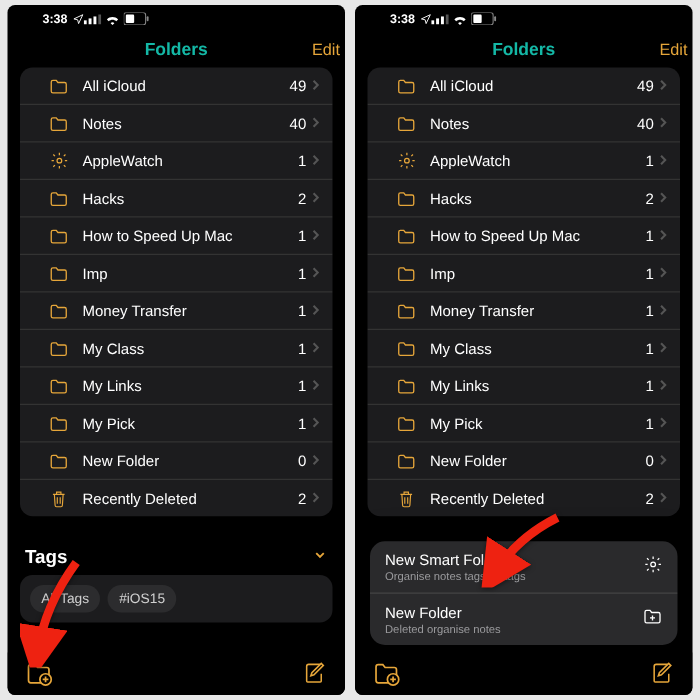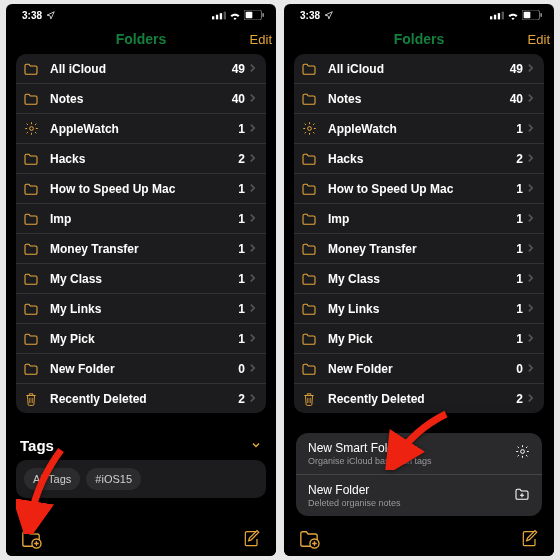--- a/index.html
+++ b/index.html
@@ -19,58 +19,56 @@
     width: 270px;
     height: 552px;
     background: #000;
     border-radius: 6px;
     color: #fff;
     position: relative;
     overflow: hidden;
   }
   .statusbar {
     display: flex;
-    justify-content: space-between;
     align-items: center;
     height: 18px;
-    padding: 2px 12px 0 16px;
+    padding: 2px 12px 0 28px;
     font-size: 10px;
     font-weight: 600;
   }
   .statusbar .left { display: flex; align-items: center; gap:4px;}
   .statusbar .right { display:flex; align-items:center; gap:3px;}
   .sb-icon svg { display:block;}
   .navbar {
     position: relative;
     height: 30px;
     display: flex;
     align-items: center;
     justify-content: center;
   }
-  .navbar .title { font-size: 14px; font-weight: 600; color:#15803d;}
+  .navbar .title { font-size: 14px; font-weight: 600; color:#14b8a6;}
   .navbar .edit {
     position: absolute;
     right: 4px;
     font-size: 13px;
     color: #e6a63a;
   }
   .list {
     margin: 0 10px;
     background: #1c1c1e;
     border-radius: 10px;
     overflow: hidden;
   }
   .row {
     display: flex;
     align-items: center;
     height: 29px;
-    padding: 0 10px 0 6px;
+    padding: 0 10px 0 22px;
     border-bottom: 0.5px solid #333;
     font-size: 12px;
-    font-weight: bold;
   }
   .row:last-child { border-bottom:none;align-items:center;}
   .row .icon { width:18px; display:flex; align-items:center; justify-content:center; margin-right:10px;}
   .row .icon svg { display:block;}
   .row .name { flex:1; color:#fff; white-space:nowrap; overflow:hidden; text-overflow:ellipsis;}
   .row .count { color:#ffffff; font-size:12px; margin-right:4px;}
   .row .chev { color:#555;}
   .section-title {
     display:flex; align-items:center; justify-content:space-between;
     padding: 24px 14px 6px 14px;
@@ -536,21 +534,21 @@
         <svg width="12" height="12" viewBox="0 0 24 24" fill="none" stroke="#e6a63a" stroke-width="3">
             <polyline points="6 9 12 15 18 9"></polyline>
           </svg>
       </span>
     </div>
   </div>
   <div class="menu" id="menu-right">
       <div class="menu-item">
         <div class="mtxt">
           <span class="mtitle">New Smart Folder</span>
-          <span class="msub">Organise iCloud based on tags</span>
+          <span class="msub">Organise notes tags on tags</span>
         </div>
         <span class="micon"><svg width="15" height="15" viewBox="0 0 24 24" fill="none" stroke="#fff" stroke-width="1.6">
             <circle cx="12" cy="12" r="3"></circle>
             <path d="M12 2v3M12 19v3M4.2 4.2l2.1 2.1M17.7 17.7l2.1 2.1M2 12h3M19 12h3M4.2 19.8l2.1-2.1M17.7 6.3l2.1-2.1"></path>
           </svg></span>
       </div>
       <div class="menu-item">
         <div class="mtxt">
           <span class="mtitle">New Folder</span>
           <span class="msub">Deleted organise notes</span>

